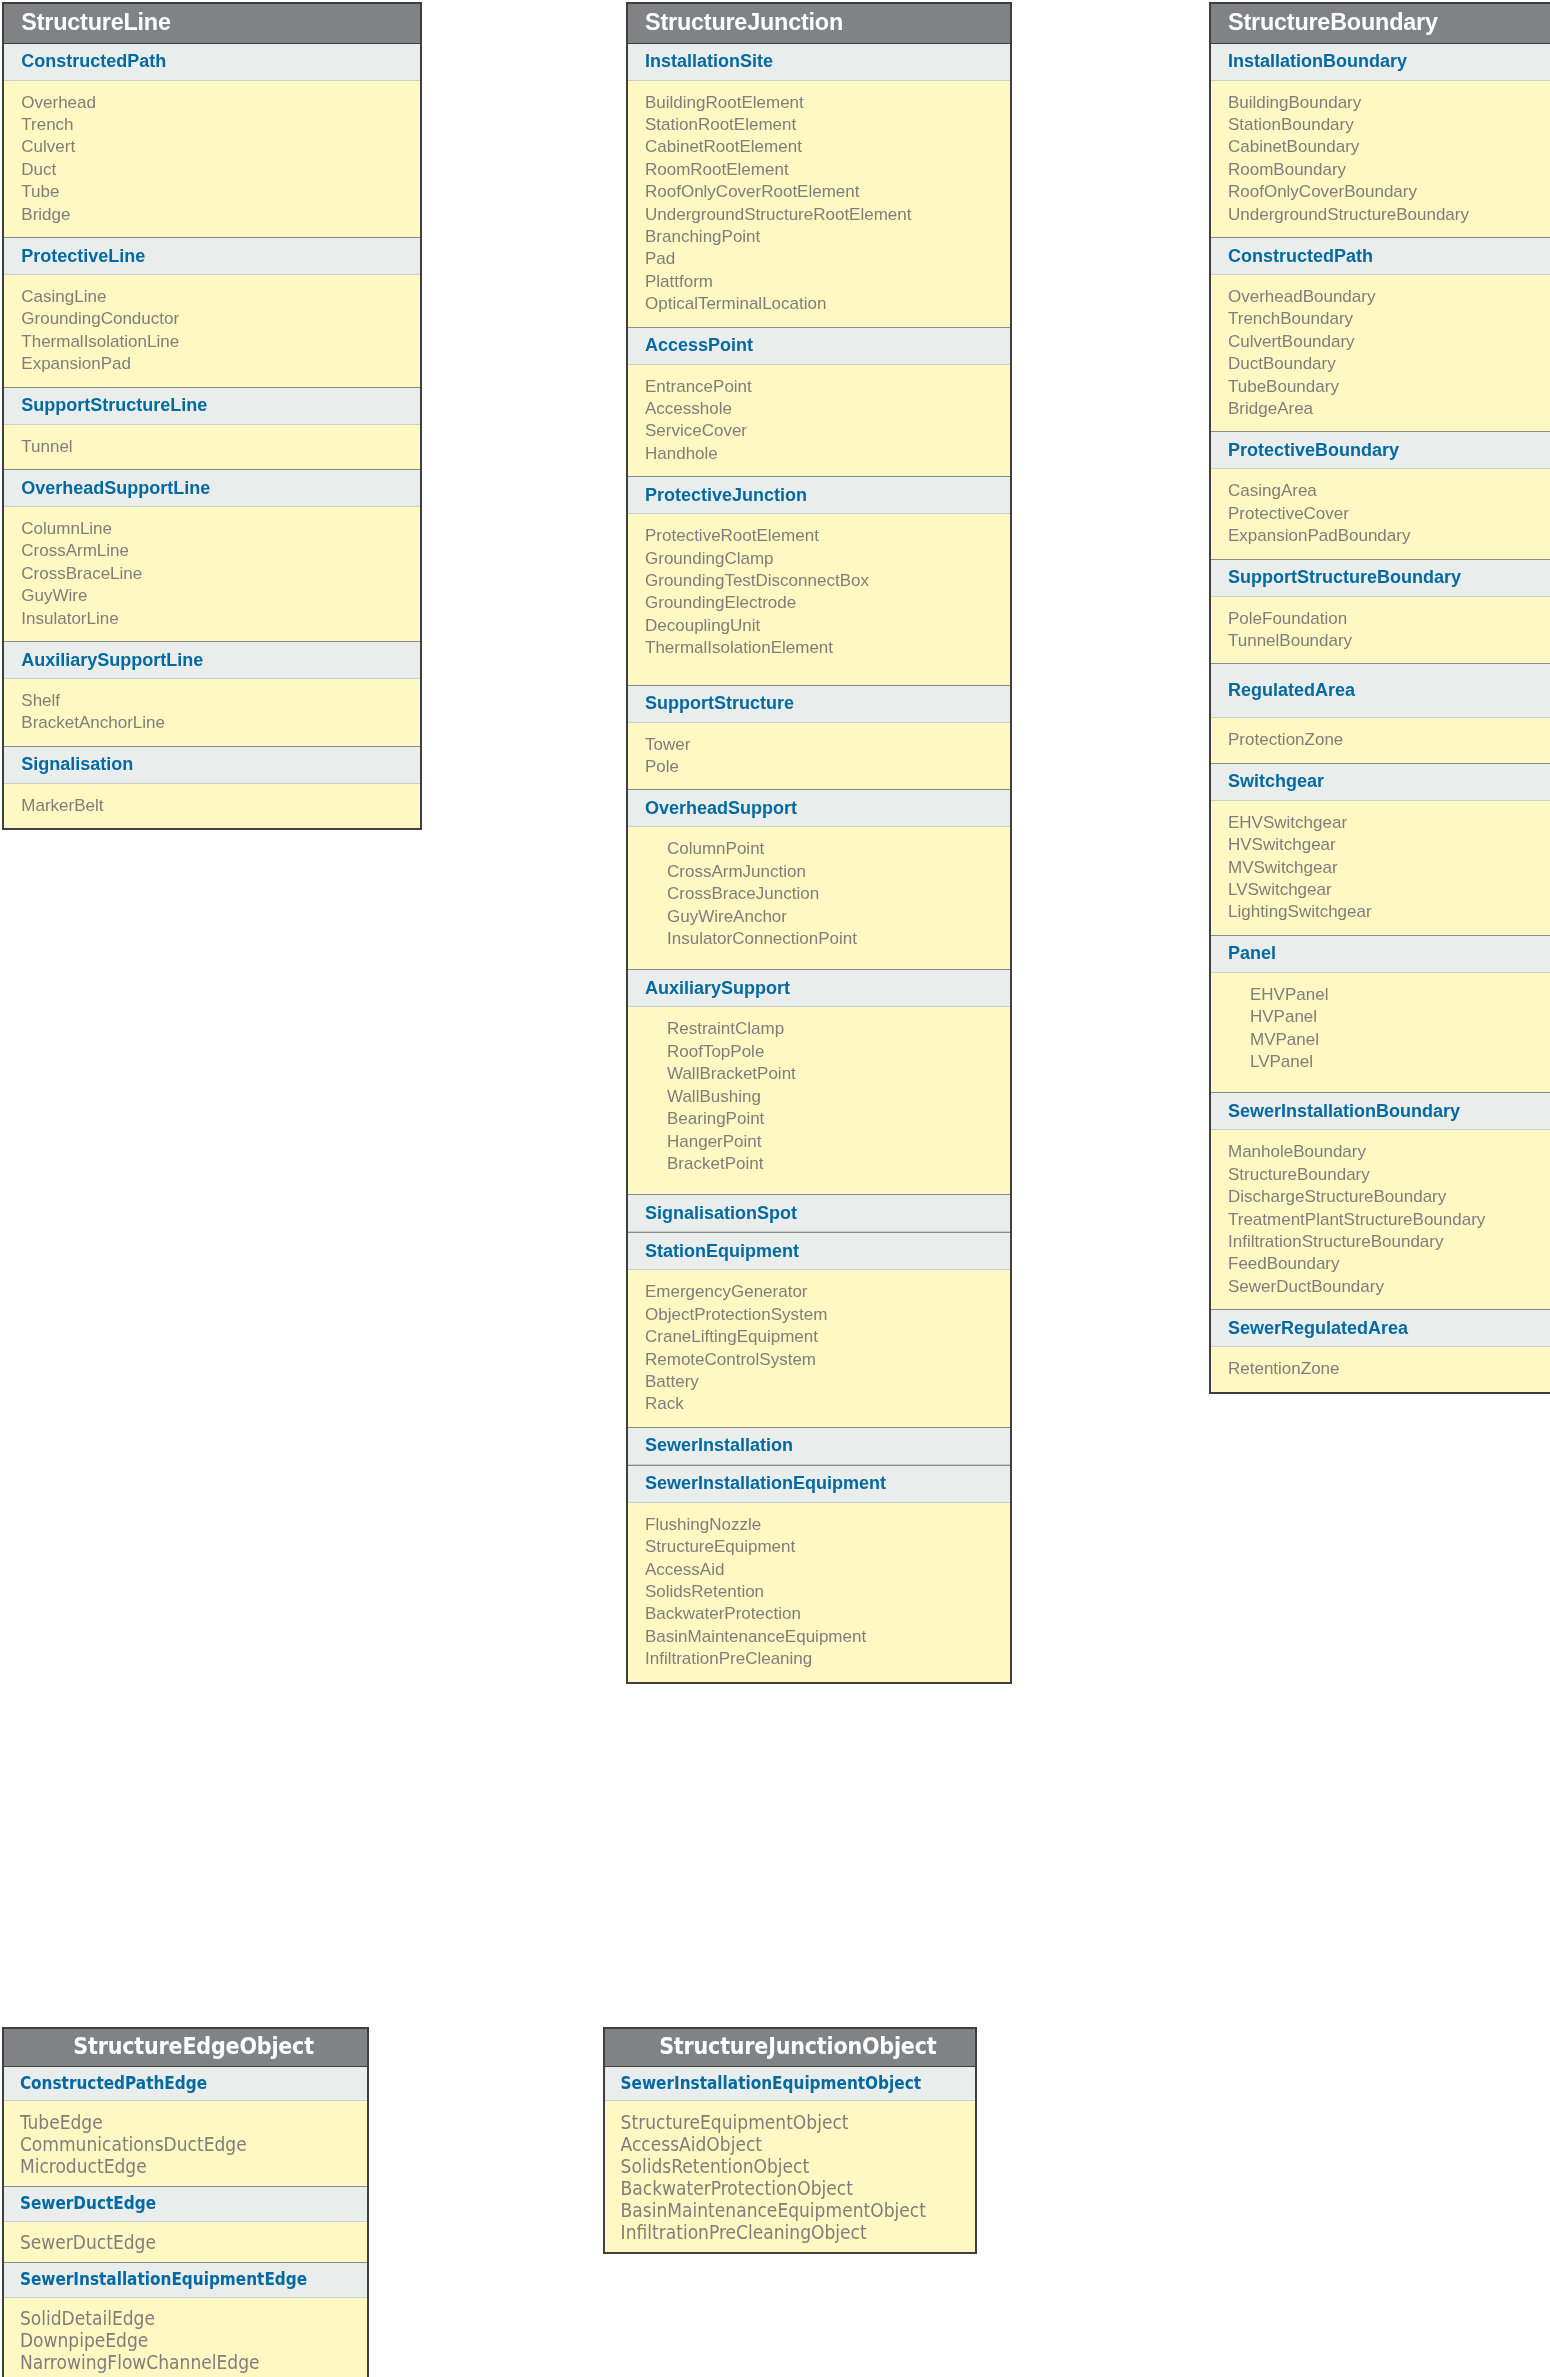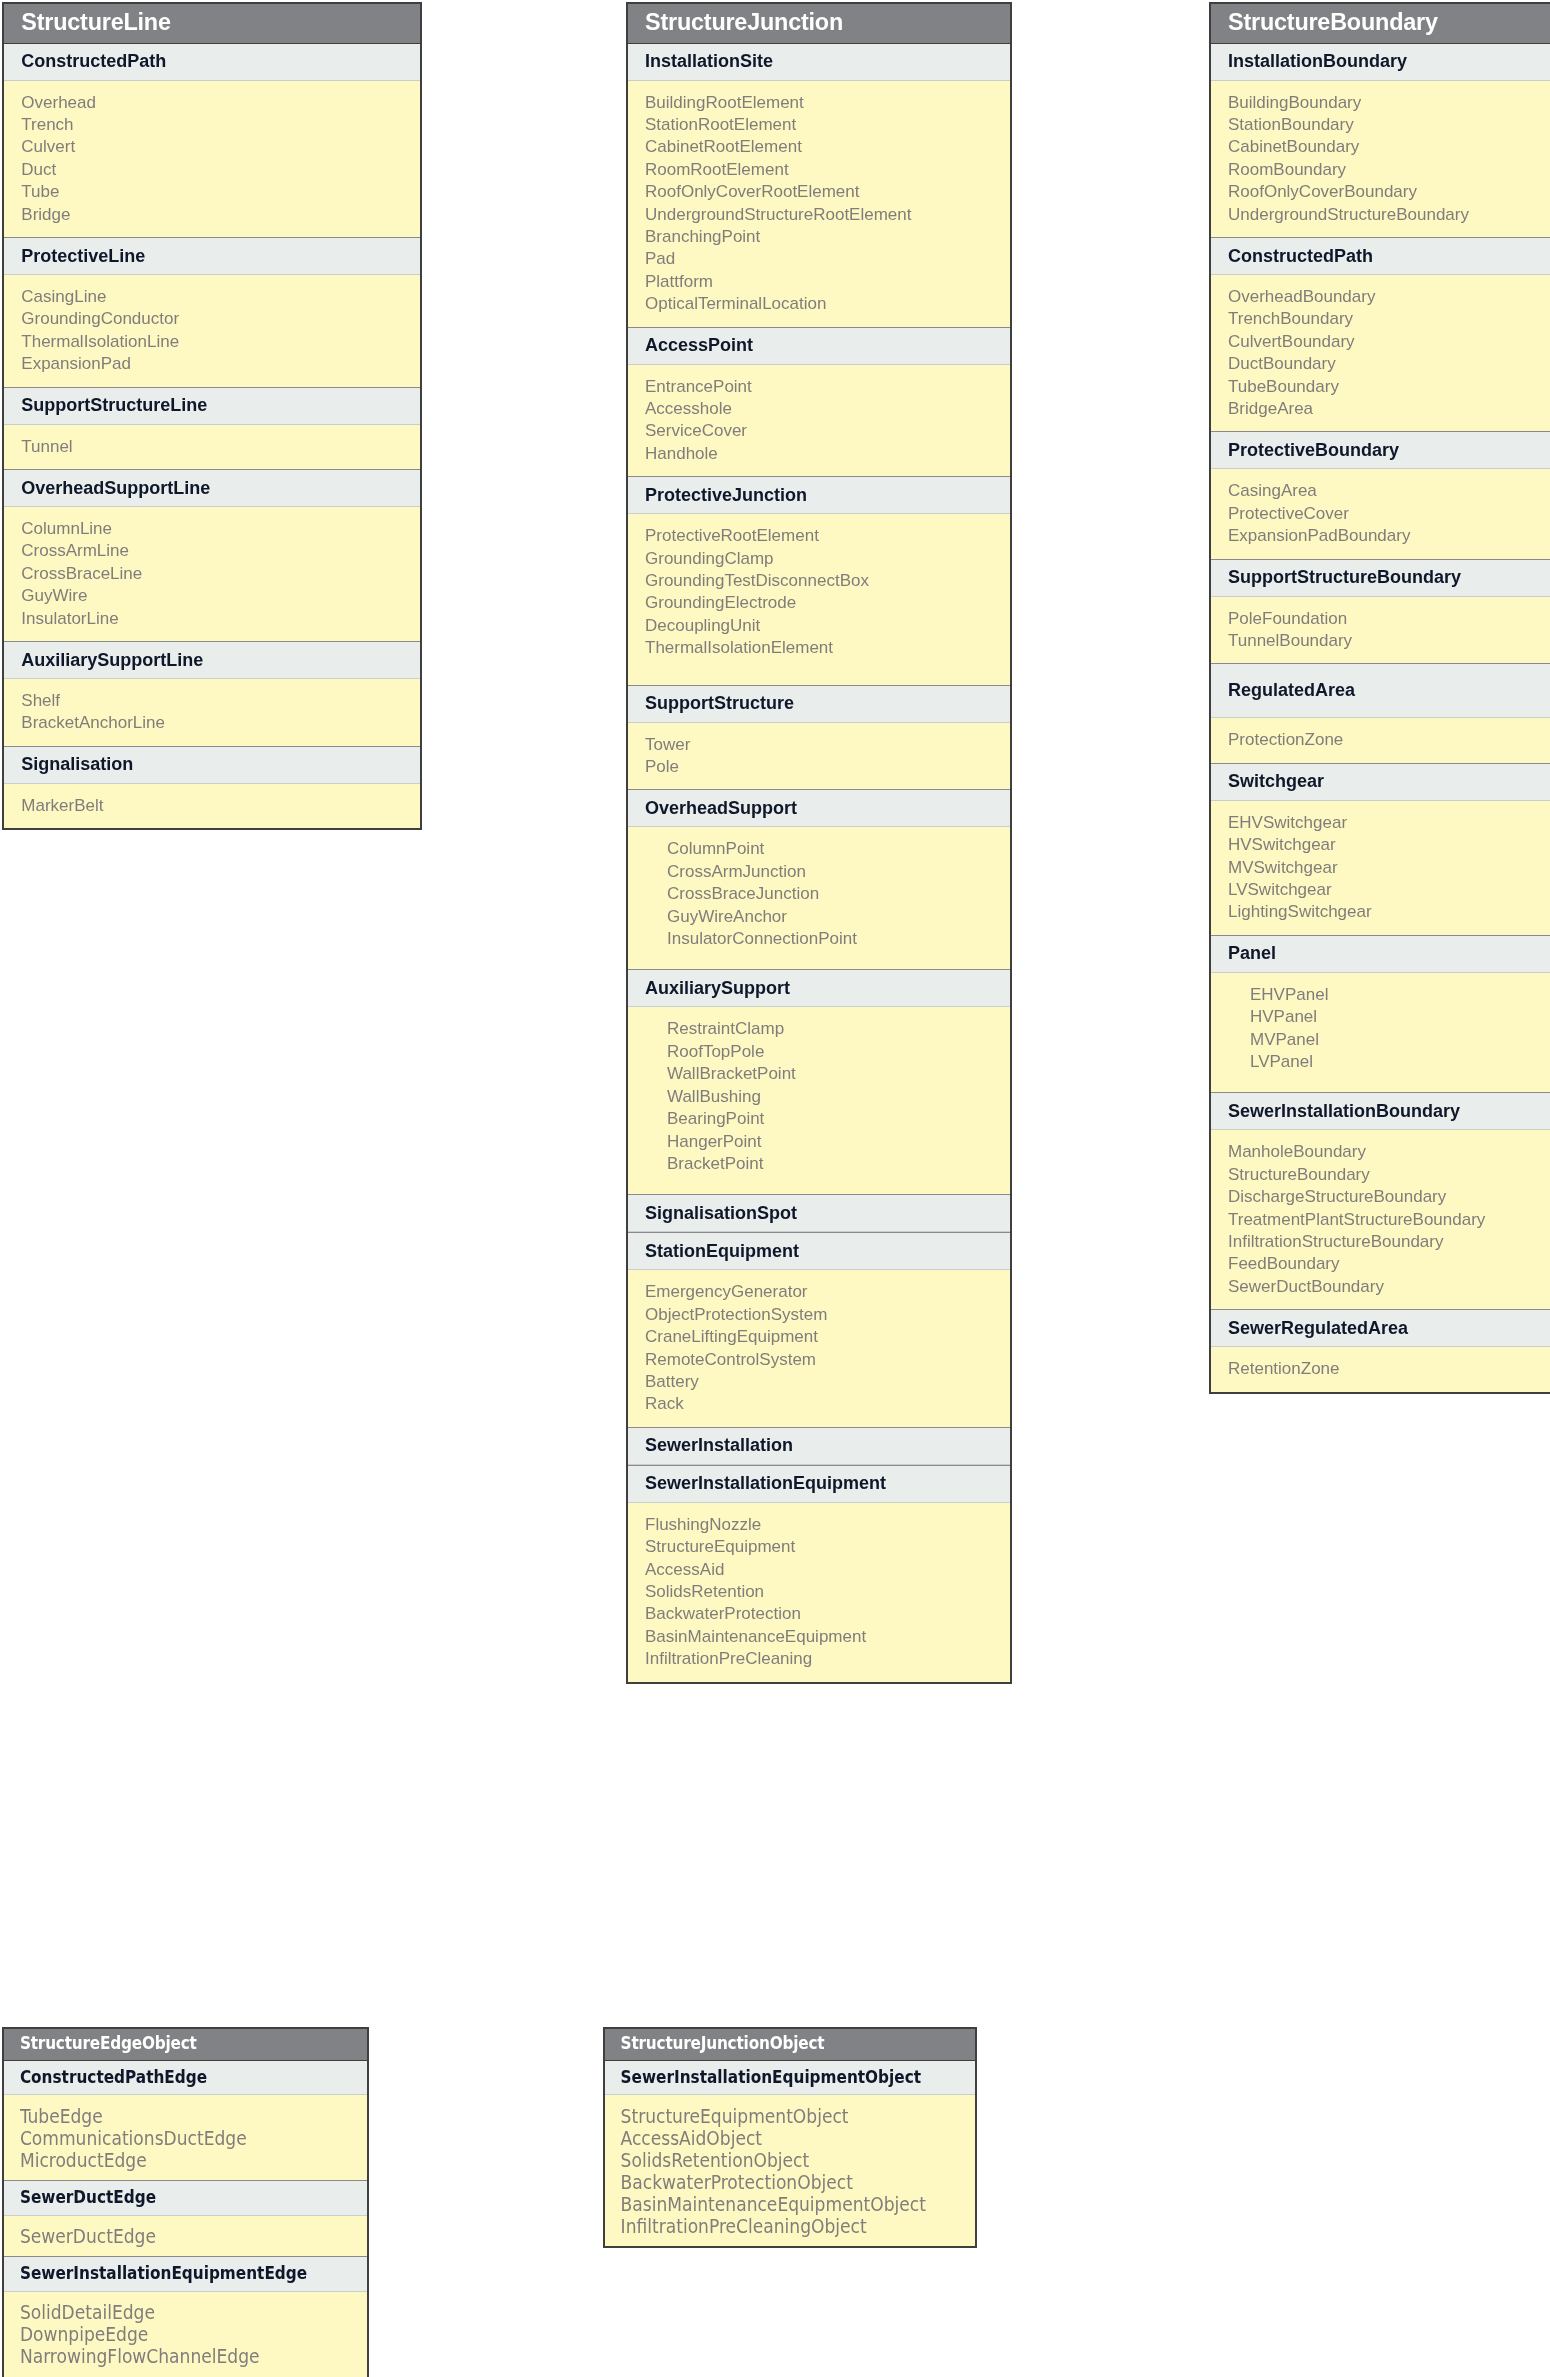--- a/index.html
+++ b/index.html
@@ -35,21 +35,21 @@
     font-weight: bold;
     font-size: 23.4px;
     line-height: 1;
     padding: 7px 0 8.6px 17px;
     letter-spacing: -0.2px;
     border-bottom: 1.6px solid #3f3f3f;
   }
 
   .group-header {
     background: #e9eeec;
-    color: #0f172a;
+    color: #0369a1;
     font-weight: bold;
     font-size: 18px;
     line-height: 1;
     padding: 8.6px 0 9.4px 17px;
     border-top: 1.6px solid #8a8a8a;
     border-bottom: 0.8px solid #c9cfcd;
   }
   .group-header.first {
     border-top: none;
   }
@@ -69,22 +69,23 @@
   
   .pad-b-30 { }
   .pad-b-18 { padding-bottom: 25px; }
   .pad-b-10 { padding-bottom: 19px; padding-left: 39px; }
   .pad-t-extra { padding-top: 17px; padding-bottom: 18px; }
 
   
   .cond .table-title {
     font-family: "DejaVu Sans Condensed", "Liberation Sans Narrow", "Liberation Sans", sans-serif;
     font-stretch: condensed;
-    font-size: 17px;
+    font-size: 23px;
     padding: 6.3px 0 7.8px 15.6px;
+    text-align: center;
   }
   .cond .group-header {
     font-family: "DejaVu Sans Condensed", "Liberation Sans Narrow", "Liberation Sans", sans-serif;
     font-stretch: condensed;
     font-size: 17px;
     padding: 7.8px 0 8.6px 15.6px;
   }
   .cond .group-items {
     padding: 9.4px 0 9.4px 15.6px;
   }

